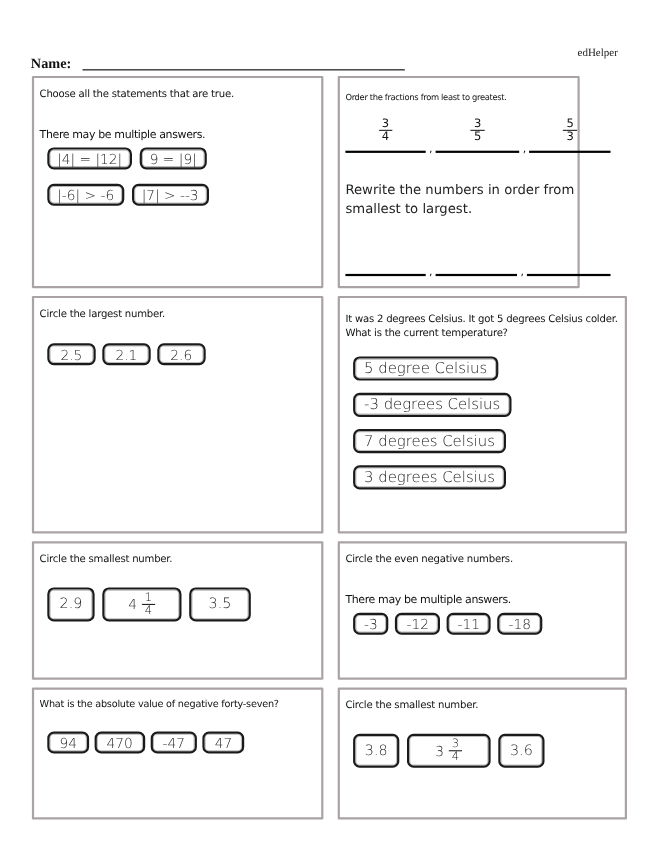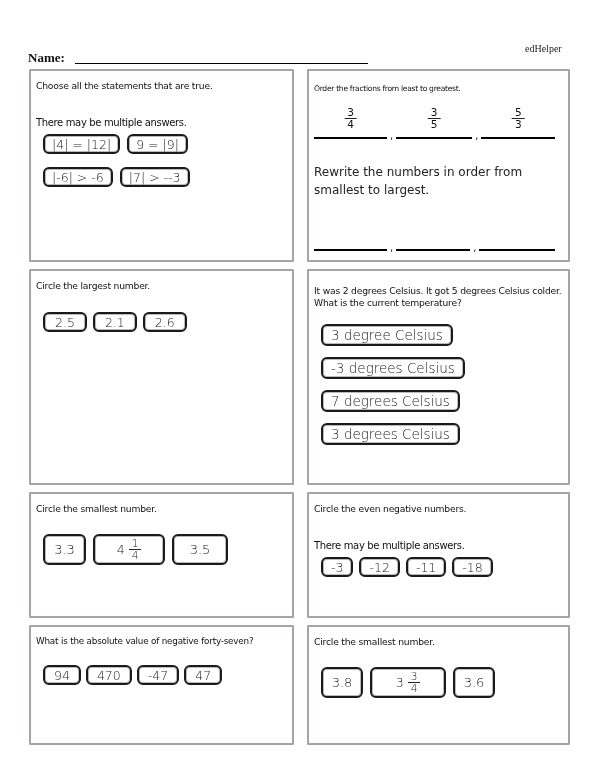--- a/index.html
+++ b/index.html
@@ -42,21 +42,21 @@
   <div class="chip-row" style="top:63px;">
     <div class="chip">|4| = |12|</div>
     <div class="chip">9 = |9|</div>
   </div>
   <div class="chip-row" style="top:96px;">
     <div class="chip">|-6| &gt; -6</div>
     <div class="chip">|7| &gt; --3</div>
   </div>
 </div>
 
-<div class="panel" style="left:307px;top:69px;width:263px;height:193px;">
+<div class="panel" style="left:307px;top:69px;width:220px;height:193px;">
   <div class="prompt small" style="top:13px;">Order the fractions from least to greatest.</div>
   <div class="blank-row" style="top:36px;">
     <div class="blank" style="width:73px;">
       <span class="frac">
         <span class="num">3</span>
         <span class="den">4</span>
       </span>
     </div>
     <span class="comma">,</span>
     <div class="blank" style="width:76px;">
@@ -88,31 +88,31 @@
   <div class="chip-row" style="top:41px;gap:6px;">
     <div class="chip" style="padding:0 10px;">2.5</div>
     <div class="chip" style="padding:0 10px;">2.1</div>
     <div class="chip" style="padding:0 10px;">2.6</div>
   </div>
 </div>
 
 <div class="panel" style="left:307px;top:269px;width:263px;height:216px;">
   <div class="prompt two-line">It was 2 degrees Celsius. It got 5 degrees Celsius colder. What is the current temperature?</div>
   <div class="chip-col" style="top:53px;gap:11px;">
-    <div class="chip temp">3 degree Celsius</div>
+    <div class="chip temp">5 degree Celsius</div>
     <div class="chip temp">-3 degrees Celsius</div>
     <div class="chip temp">7 degrees Celsius</div>
     <div class="chip temp">3 degrees Celsius</div>
   </div>
 </div>
 
 <div class="panel" style="left:29px;top:492px;width:265px;height:126px;">
   <div class="prompt">Circle the smallest number.</div>
   <div class="chip-row" style="top:40px;">
-    <div class="chip tall" style="width:43px;">3.3</div>
+    <div class="chip tall" style="width:43px;">2.9</div>
     <div class="chip tall" style="width:72px;">
       <span class="mixed">
         <span>4</span>
         <span class="frac">
           <span class="num">1</span>
           <span class="den">4</span>
         </span>
       </span>
     </div>
     <div class="chip tall" style="width:56px;">3.5</div>

